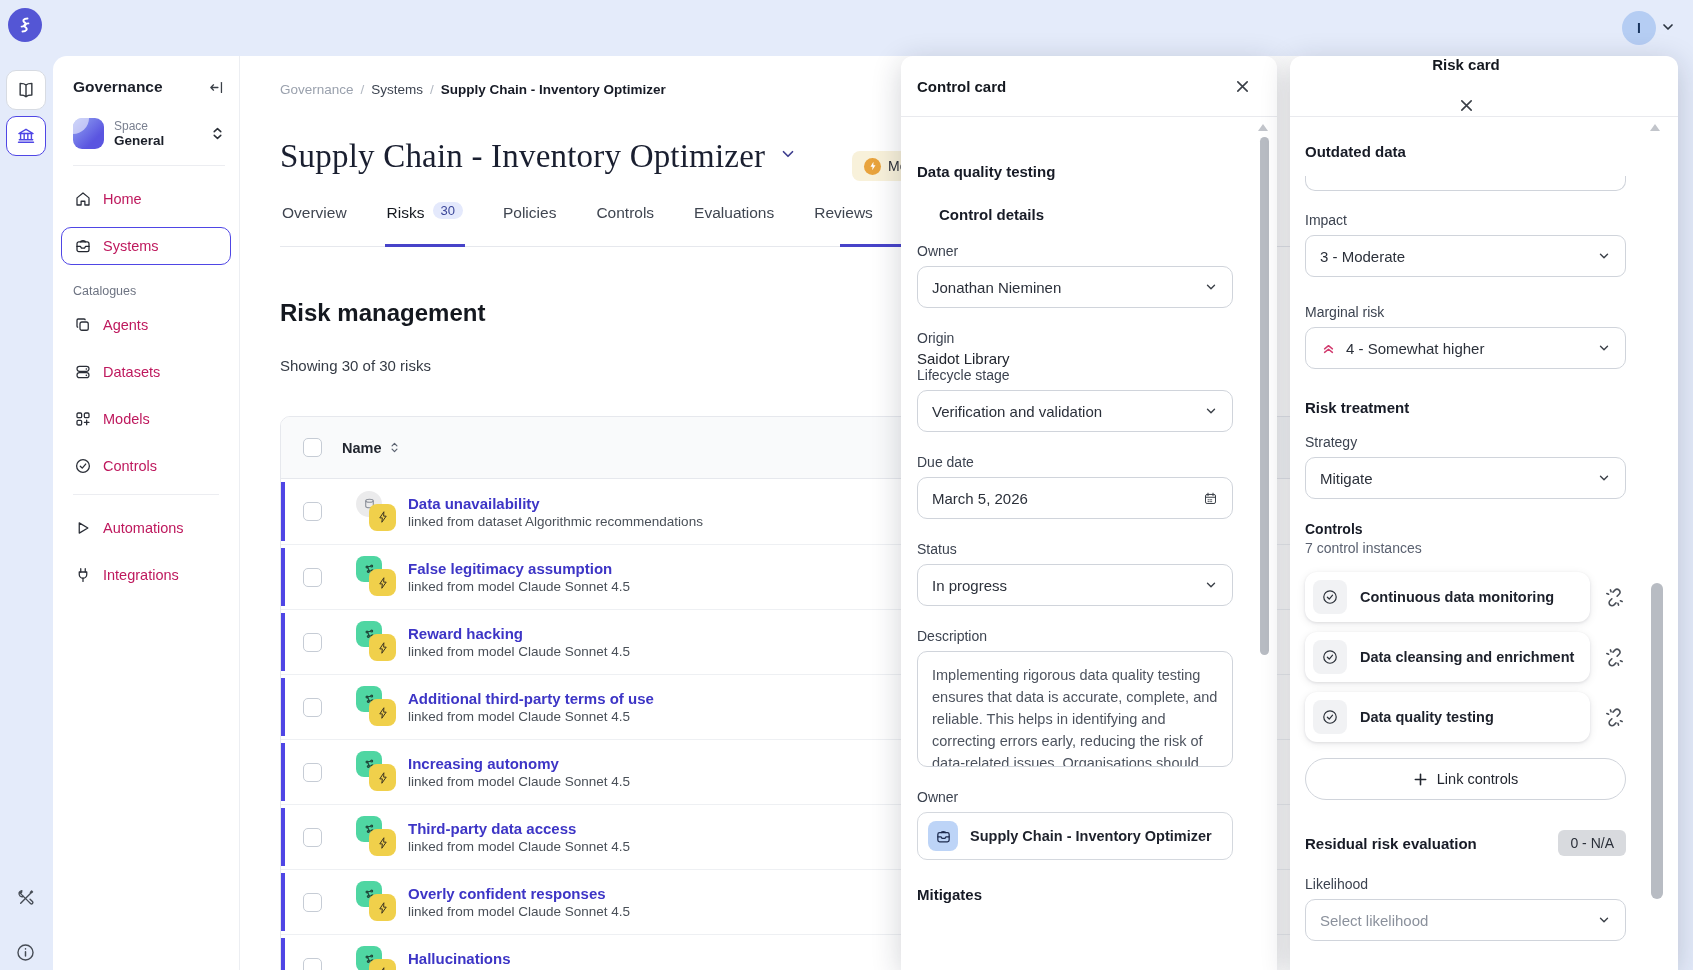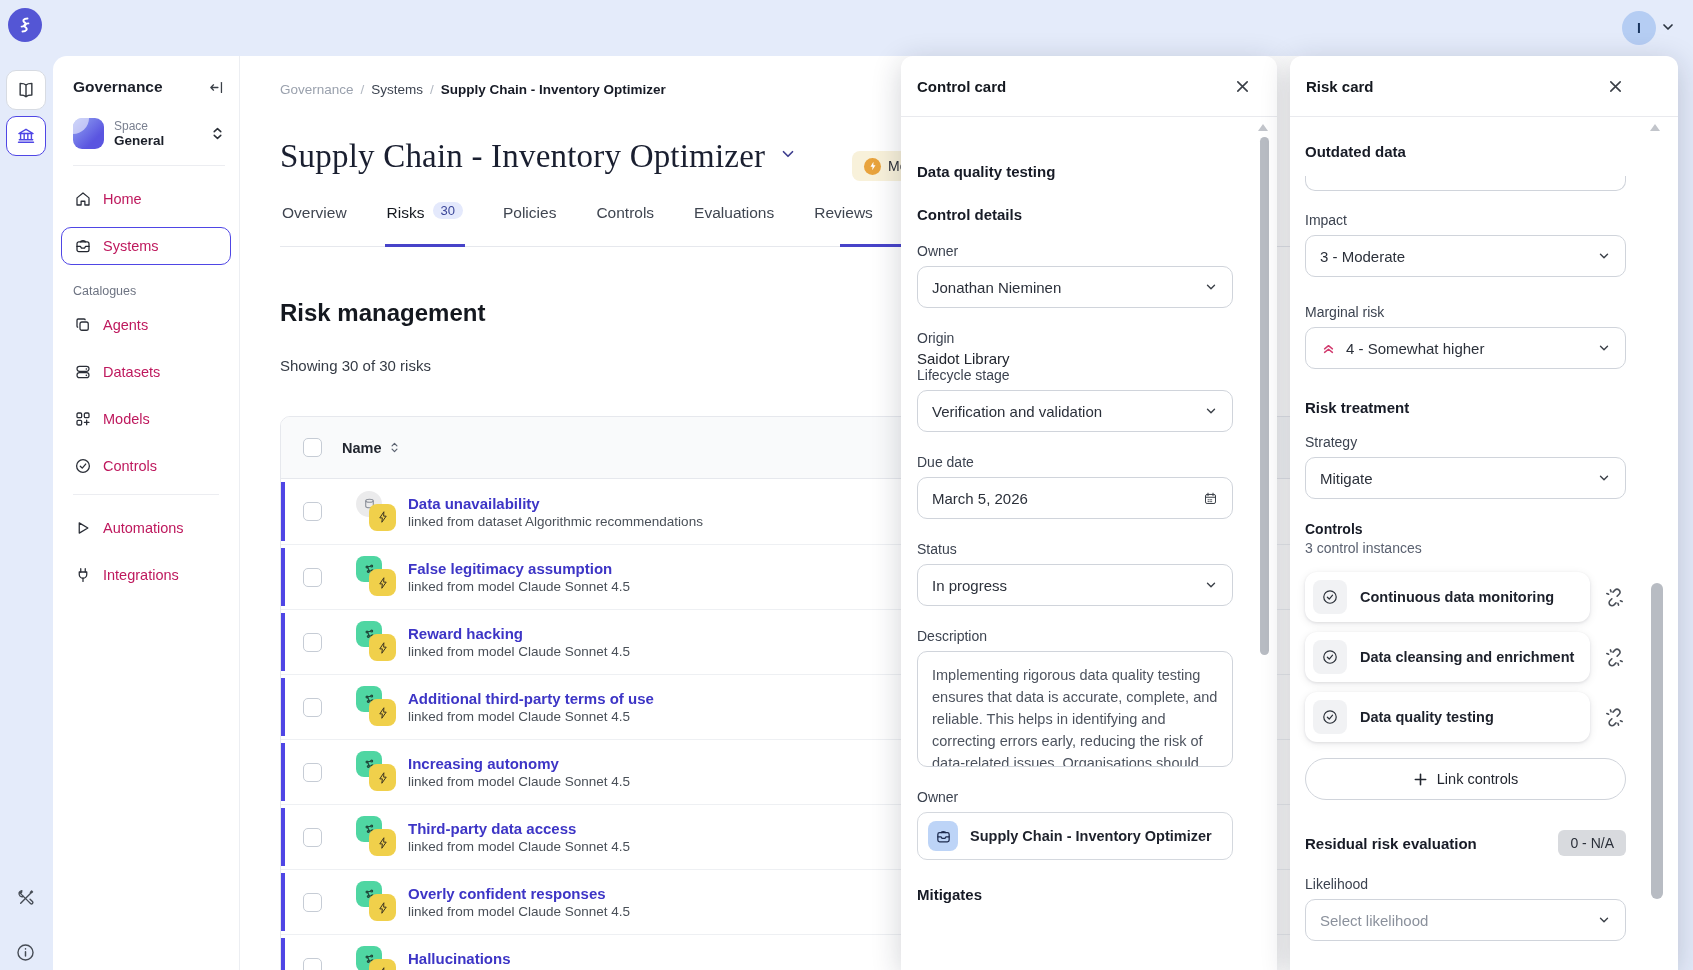--- a/index.html
+++ b/index.html
@@ -553,21 +553,21 @@
       <span class="panel-title">Control card</span>
       <span class="close-x">
         <svg width="15" height="15" viewBox="0 0 16 16">
             <path d="M3 3 l10 10 M13 3 L3 13" stroke="#3a3f47" stroke-width="1.7" stroke-linecap="round"></path>
           </svg>
       </span>
     </div>
     <div class="panel-body">
       <div class="ctl-body">
         <div class="sec-h" style="margin-bottom:26px;">Data quality testing</div>
-        <div class="sec-h" style="margin-bottom:20px;">Control details</div>
+        <div class="sec-h" style="margin-bottom:20px;margin-left:22px;">Control details</div>
 
         <div class="fld-label">Owner</div>
         <div class="select" style="margin-bottom:22px;">
           <span class="select-value">Jonathan Nieminen</span>
           <svg width="14" height="14" viewBox="0 0 16 16">
               <path d="M4 6 l4 4 4-4" fill="none" stroke="#3a3f47" stroke-width="1.6" stroke-linecap="round" stroke-linejoin="round"></path>
             </svg>
         </div>
 
         <div class="fld-label" style="margin-bottom:4px;">Origin</div>
@@ -619,35 +619,35 @@
         </div>
 
         <div class="sec-h">Mitigates</div>
       </div>
       <div class="vscroll-arrow" style="right:9px; top:7px;"></div>
       <div class="vscroll-thumb" style="right:8px; top:20px; width:9px; height:518px;"></div>
     </div>
   </div>
 
   <div class="panel rsk-panel">
-    <div class="panel-head" style="padding-right:52px;">
+    <div class="panel-head" style="padding-right:52px;flex-direction:column;">
       <span class="panel-title">Risk card</span>
       <span class="close-x">
         <svg width="15" height="15" viewBox="0 0 16 16">
             <path d="M3 3 l10 10 M13 3 L3 13" stroke="#3a3f47" stroke-width="1.7" stroke-linecap="round"></path>
           </svg>
       </span>
     </div>
     <div class="panel-body">
       <div class="rsk-body">
         <div class="sec-h" style="margin-bottom:16px;">Outdated data</div>
         <div class="partial-input" style="margin-bottom:21px;"></div>
 
         <div class="fld-label">Impact</div>
-        <div class="select" style="margin-bottom:27px;">
+        <div class="select" style="margin-bottom:27px;border-radius:9px;">
           <span class="select-value">3 - Moderate</span>
           <svg width="14" height="14" viewBox="0 0 16 16">
               <path d="M4 6 l4 4 4-4" fill="none" stroke="#3a3f47" stroke-width="1.6" stroke-linecap="round" stroke-linejoin="round"></path>
             </svg>
         </div>
 
         <div class="fld-label">Marginal risk</div>
         <div class="select" style="margin-bottom:30px;">
           <svg width="17" height="17" viewBox="0 0 24 24" style="margin-right:9px;flex:none;">
               <g fill="none" stroke="#d23b6e" stroke-width="2.1" stroke-linecap="round" stroke-linejoin="round">
@@ -665,21 +665,21 @@
 
         <div class="fld-label">Strategy</div>
         <div class="select" style="margin-bottom:22px;gap:32px;">
           <span class="select-value">Mitigate</span>
           <svg width="14" height="14" viewBox="0 0 16 16">
               <path d="M4 6 l4 4 4-4" fill="none" stroke="#3a3f47" stroke-width="1.6" stroke-linecap="round" stroke-linejoin="round"></path>
             </svg>
         </div>
 
         <div class="fld-label" style="color:#171b26;font-weight:bold;margin-bottom:3px;">Controls</div>
-        <div class="muted-count" style="margin-bottom:16px;">3 control instances</div>
+        <div class="muted-count" style="margin-bottom:16px;">7 control instances</div>
 
         <div>
 
         <div class="ctl-chip-row">
               <div class="ctl-chip">
                 <span class="chip-ic">
                   <svg width="18" height="18" viewBox="0 0 24 24">
                     <circle cx="12" cy="12" r="8.3" fill="none" stroke="#2a2f38" stroke-width="1.6"></circle>
                     <path d="M8.5 12.3 L11 14.7 L15.4 9.6" fill="none" stroke="#2a2f38" stroke-width="1.6" stroke-linecap="round" stroke-linejoin="round"></path>
                   </svg>

